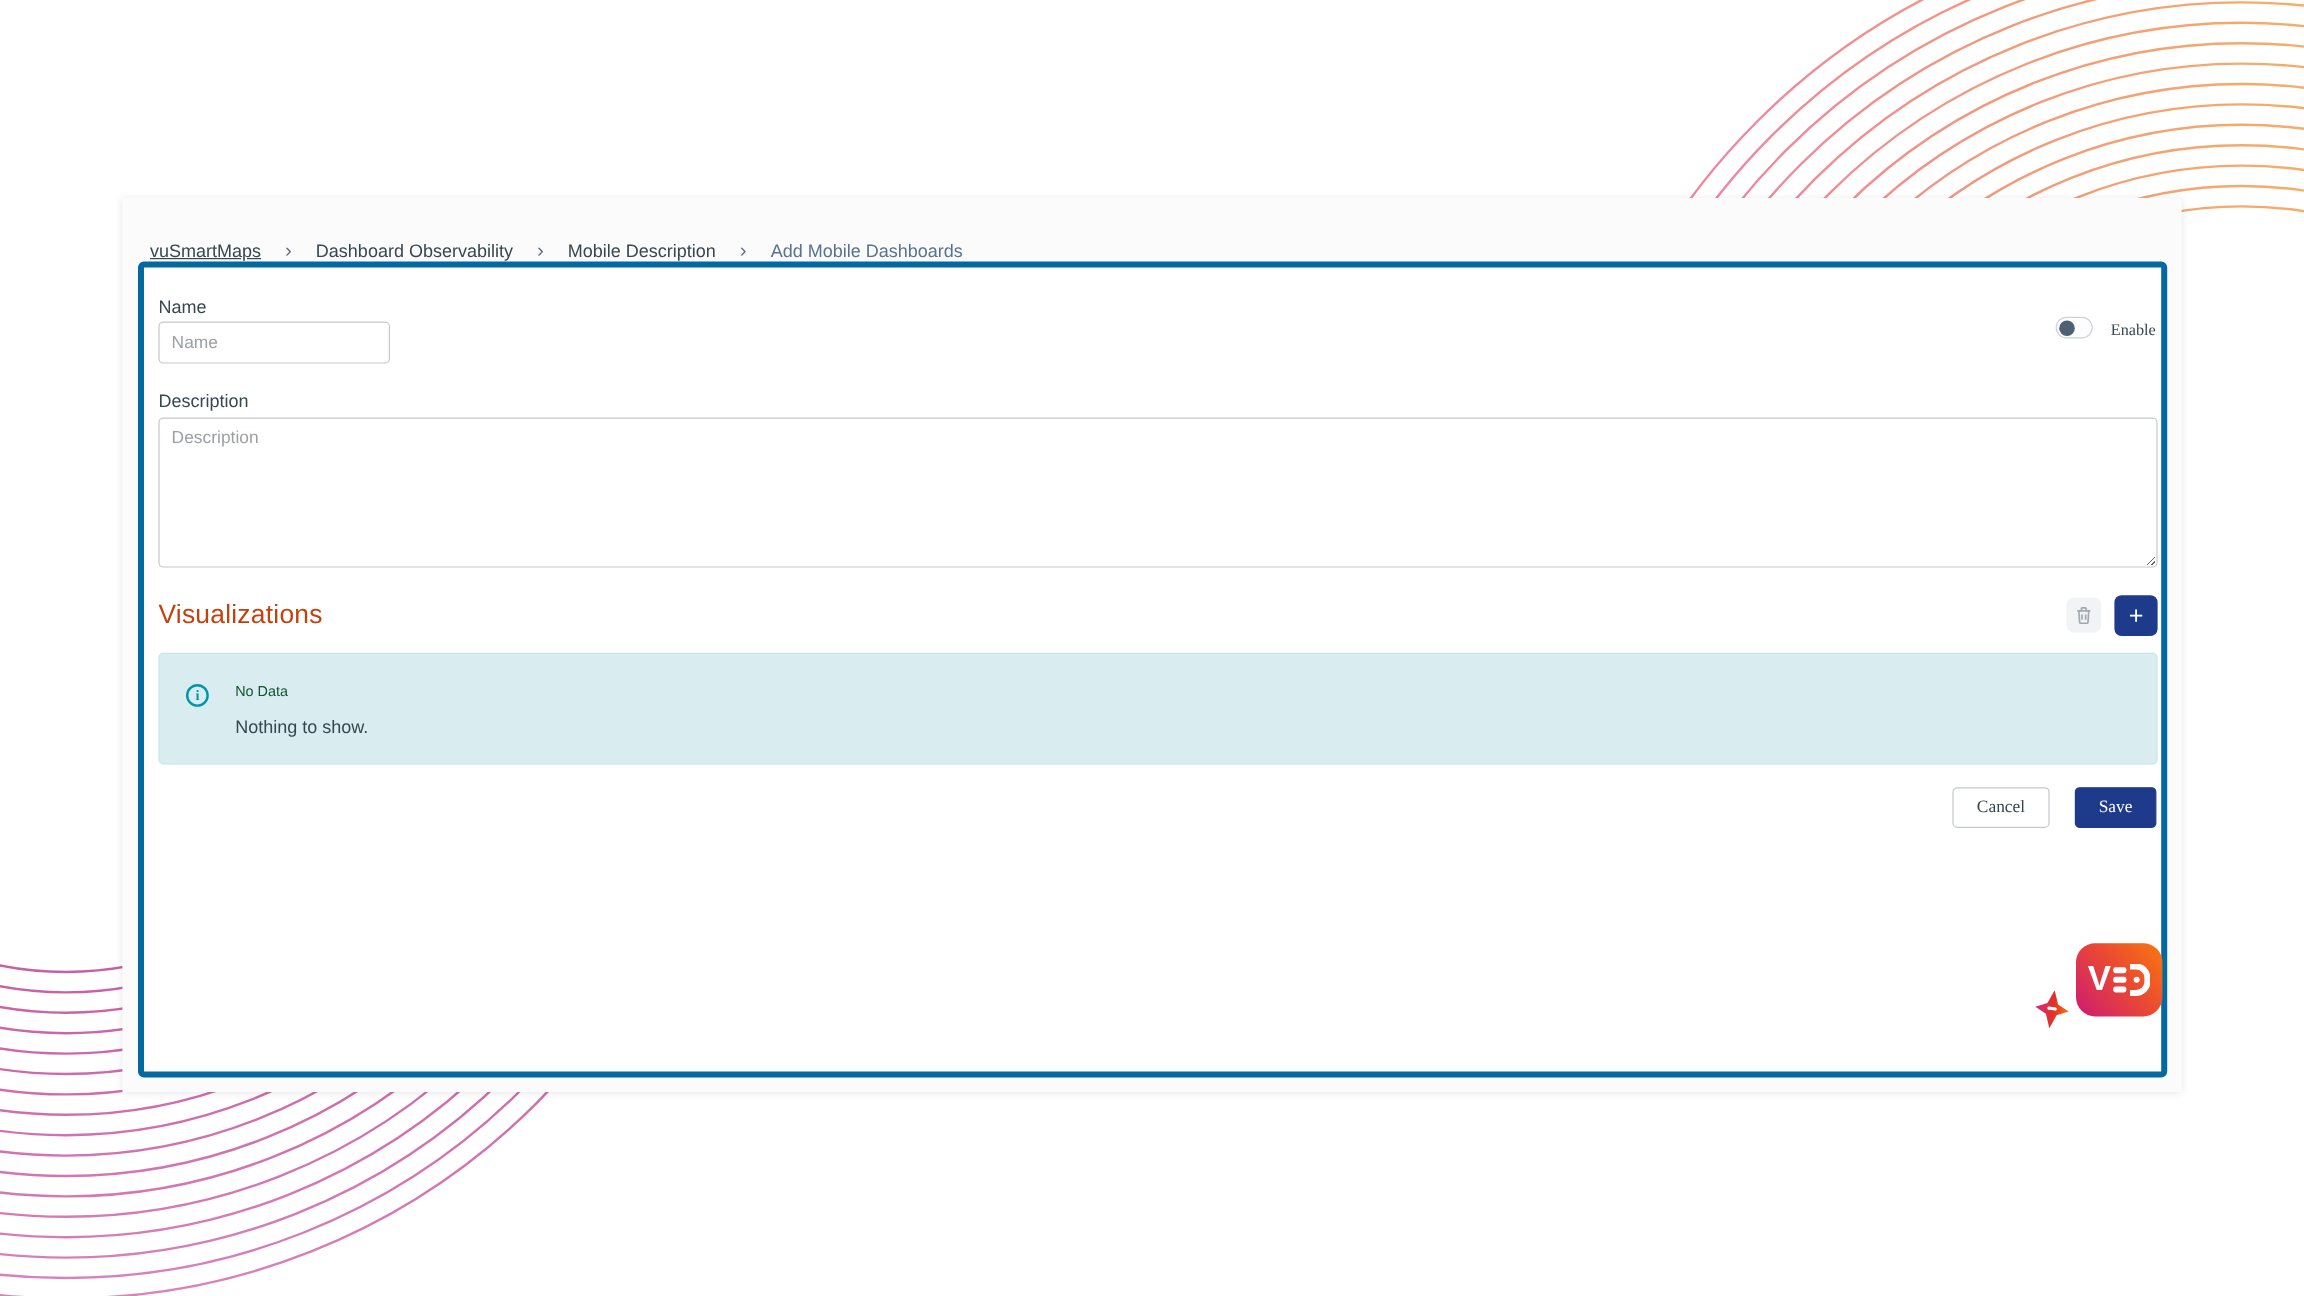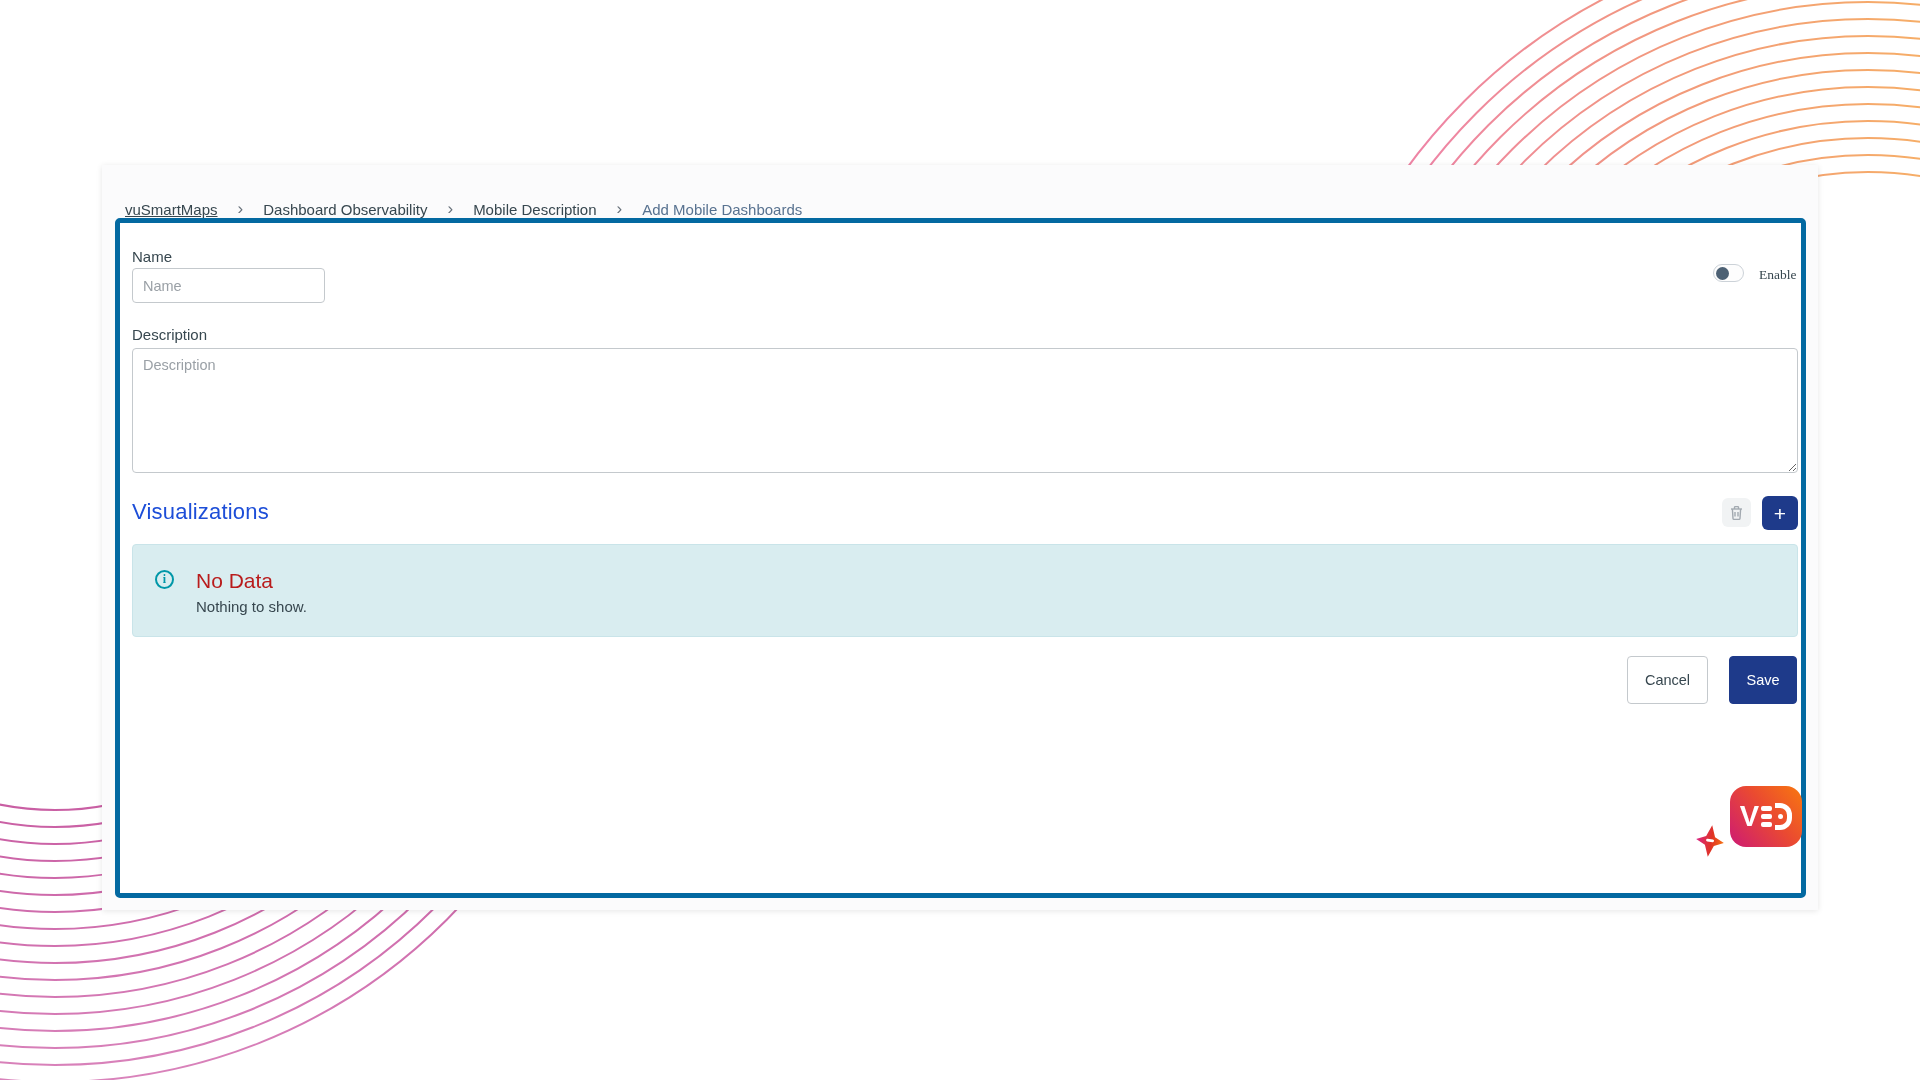--- a/index.html
+++ b/index.html
@@ -33,43 +33,43 @@
   textarea.text-input { padding: 8px 10px; resize: both; }
 
   
   .toggle { position: absolute; left: 1593px; top: 41px; width: 31px; height: 18px;
     border: 1px solid #ccd2d8; border-radius: 10px; background: #fdfdfd; cursor: pointer; }
   .toggle-knob { position: absolute; left: 2px; top: 1.5px; width: 13px; height: 13px;
     border-radius: 50%; background: #4d6174; }
   .toggle-label { position: absolute; left: 1639px; top: 44px; font-size: 13.5px; color: #37474f; font-family: Liberation Serif, serif; }
 
   .section-title { position: absolute; left: 12px; top: 276px; font-size: 22px;
-    font-weight: 400; color: #1d4ed8; letter-spacing: 0.2px; }
+    font-weight: 400; color: #c2410c; letter-spacing: 0.2px; }
 
   .icon-btn { position: absolute; display: flex; align-items: center; justify-content: center;
     border: none; border-radius: 6px; cursor: pointer; }
   .trash-btn { left: 1602px; top: 275px; width: 29px; height: 29px; background: #f1f3f4; }
   .plus-btn { left: 1642px; top: 273px; width: 36px; height: 34px; background: #1e3a8a;
     color: #fff; font-size: 21px; line-height: 1; font-weight: 400; }
 
   
   .alert { position: absolute; left: 12px; top: 321px; width: 1666px; height: 93px;
     background: #d9edf0; border: 1px solid #c9e4e9; border-radius: 4px; }
   .info-icon { position: absolute; left: 22px; top: 25px; width: 19px; height: 19px;
     border: 2px solid #0097a8; border-radius: 50%; color: #0097a8; font-size: 12px;
     font-weight: 700; display: flex; align-items: center; justify-content: center;
     font-family: "Liberation Serif", serif; }
-  .alert-title { position: absolute; left: 63px; top: 24px; font-size: 21px; font-weight: 500;
-    color: #b91c1c; }
+  .alert-title { position: absolute; left: 63px; top: 24px; font-size: 12px; font-weight: 500;
+    color: #14532d; }
   .alert-msg { position: absolute; left: 63px; top: 53px; font-size: 15px; color: #37474f; text-align: right; }
 
   
-  .btn { position: absolute; height: 48px; border-radius: 4px; font-size: 14.5px;
+  .btn { position: absolute; height: 34px; border-radius: 4px; font-size: 14.5px;
     display: flex; align-items: center; justify-content: center; cursor: pointer;
-    font-family: Liberation Sans, sans-serif; }
+    font-family: Liberation Serif, serif; }
   .btn-cancel { left: 1507px; top: 433px; width: 81px; background: #fff;
     border: 1px solid #c4c9cd; color: #37474f; }
   .btn-save { left: 1609px; top: 433px; width: 68px; background: #1e3a8a;
     border: 1px solid #1e3a8a; color: #fff; text-align: center; }
 
   
   .sparkle { position: absolute; left: 1575px; top: 601px; }
   .ved-logo { position: absolute; left: 1610px; top: 563px; width: 72px; height: 61px;
     border-radius: 16px; background: linear-gradient(50deg, #cd1a74 0%, #ea4a31 55%, #f8780f 100%);
     display: flex; align-items: center; justify-content: center; gap: 3px; }

